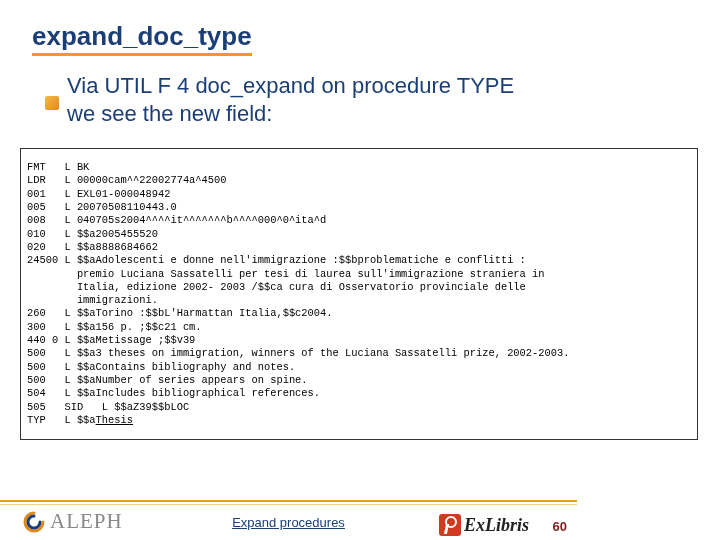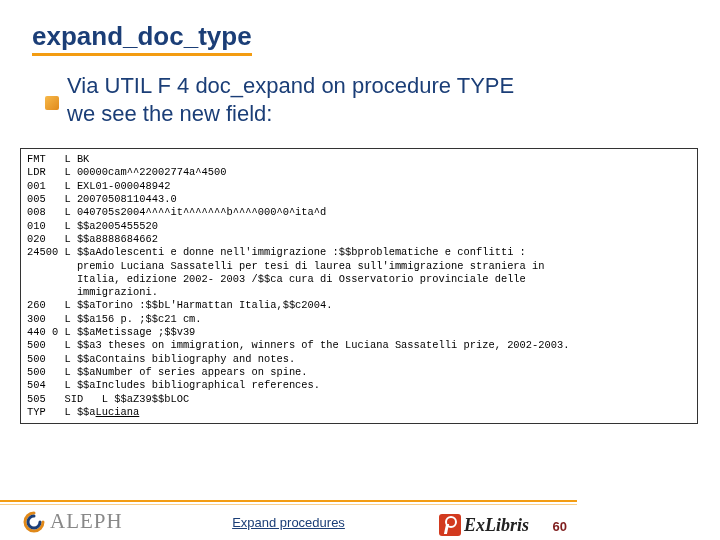--- a/index.html
+++ b/index.html
@@ -49,21 +49,21 @@
     font-size: 22px;
     color: #1b3e77;
     line-height: 1.25;
   }
   .code-box {
     position: absolute;
     top: 148px;
     left: 20px;
     width: 678px;
     border: 1px solid #333;
-    padding: 4px 6px;
+    padding: 12px 6px;
     box-sizing: border-box;
     overflow: hidden;
   }
   .code-box pre {
     margin: 0;
     font-family: "Courier New", Courier, monospace;
     font-size: 10.4px;
     line-height: 1.28;
     color: #000;
     white-space: pre;
@@ -183,21 +183,21 @@
         Italia, edizione 2002- 2003 /$$ca cura di Osservatorio provinciale delle
         immigrazioni.
 260   L $$aTorino :$$bL'Harmattan Italia,$$c2004.
 300   L $$a156 p. ;$$c21 cm.
 440 0 L $$aMetissage ;$$v39
 500   L $$a3 theses on immigration, winners of the Luciana Sassatelli prize, 2002-2003.
 500   L $$aContains bibliography and notes.
 500   L $$aNumber of series appears on spine.
 504   L $$aIncludes bibliographical references.
 505   SID   L $$aZ39$$bLOC</span>
-<span>TYP   L $$a</span><span class="underline">Luciana</span></pre>
+<span>TYP   L $$a</span><span class="underline">Thesis</span></pre>
   </div>
 
   <div class="footer">
     <div class="logo-aleph">
       <svg class="aleph-swirl" viewBox="0 0 24 24">
         <path d="M12 3 a9 9 0 1 0 9 9" fill="none" stroke="#e0891a" stroke-width="3" stroke-linecap="round"></path>
         <path d="M12 6 a6 6 0 1 0 6 6" fill="none" stroke="#1b3e77" stroke-width="3" stroke-linecap="round"></path>
       </svg>
       <span class="aleph-text">ALEPH</span>
     </div>

